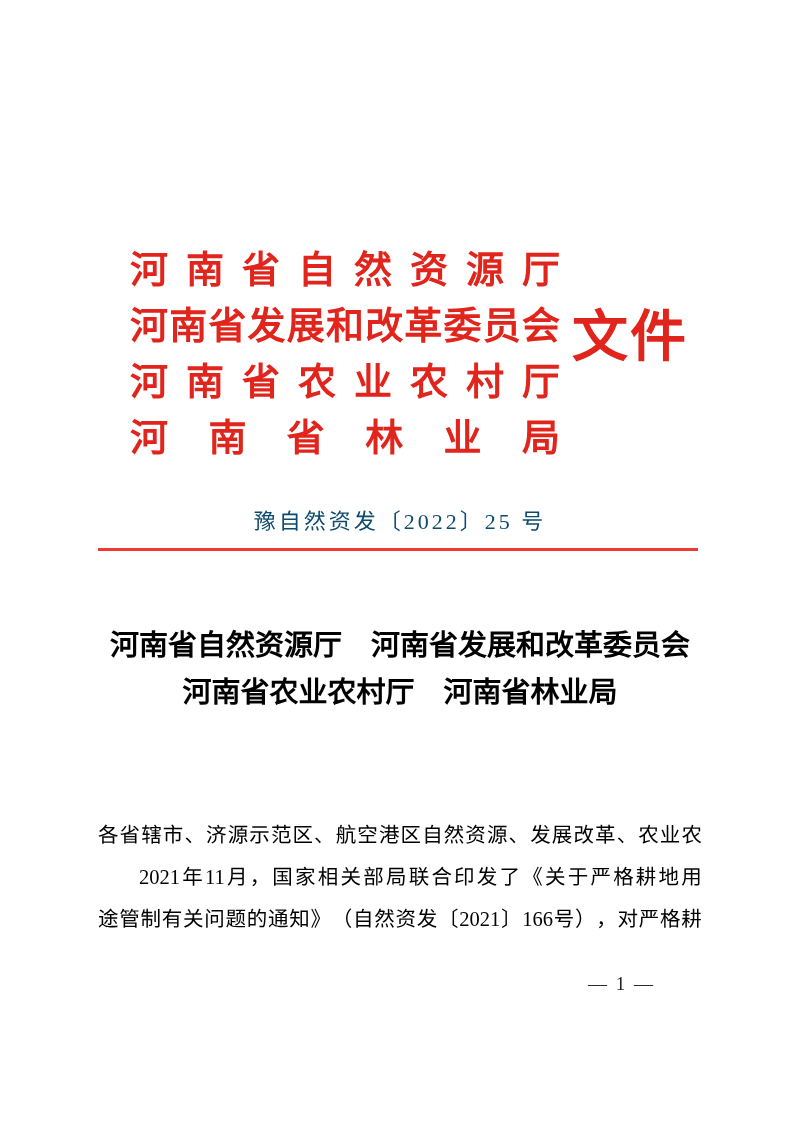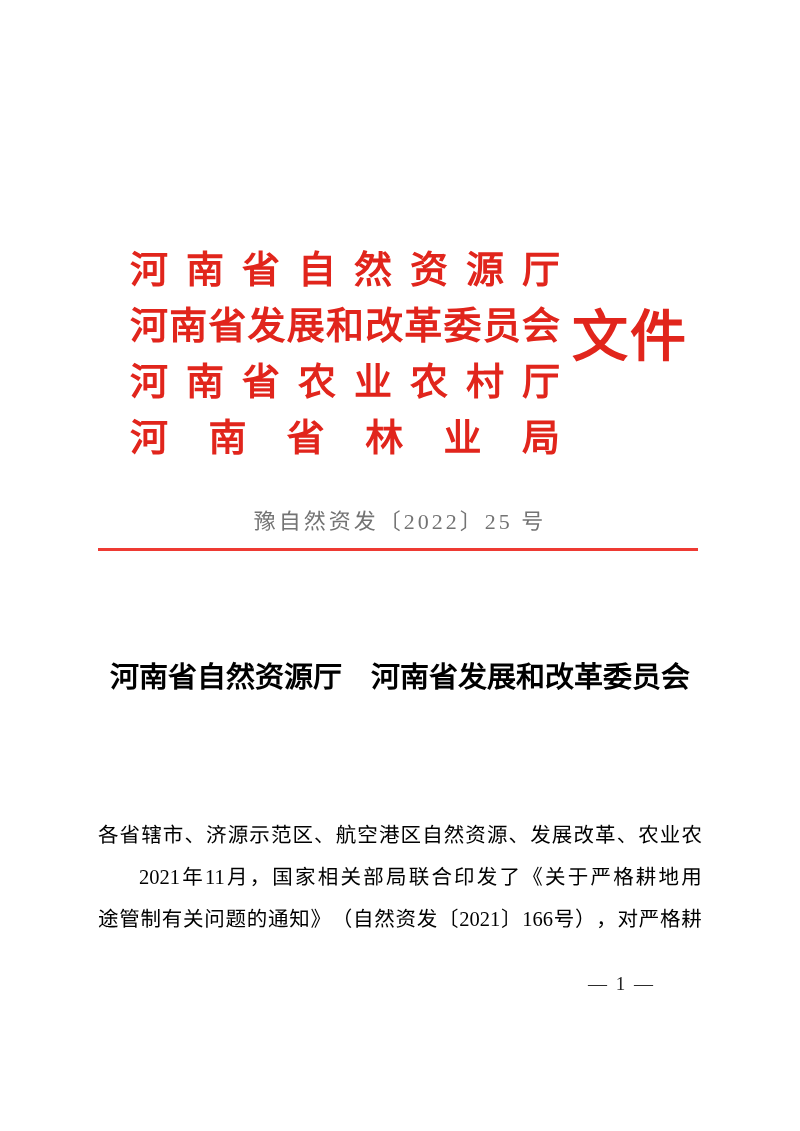--- a/index.html
+++ b/index.html
@@ -49,21 +49,21 @@
   
   .doc-number {
     position: absolute;
     top: 507px;
     left: 0;
     width: 100%;
     text-align: center;
     font-size: 22px;
     line-height: 30px;
     letter-spacing: 3px;
-    color: #737373;
+    color: #0c4a6e;
   }
   
   .red-line {
     position: absolute;
     top: 548px;
     left: 98px;
     width: 600px;
     height: 3px;
     background: var(--line-red, #ee3a33);
   }
@@ -71,21 +71,20 @@
   .title-block {
     position: absolute;
     top: 622px;
     left: 0;
     width: 100%;
     text-align: center;
     font-size: 29px;
     line-height: 47px;
     font-weight: bold;
     color: #000;
-    margin-top: 32px;
   }
   
   .body-block {
     position: absolute;
     top: 814px;
     left: 98px;
     width: 604px;
     font-size: 20.5px;
     line-height: 42px;
     color: #000;
@@ -157,20 +156,21 @@
   </div>
 
   <div class="doc-type">文件</div>
 
   <div class="doc-number">豫自然资发〔2022〕25 号</div>
 
   <div class="red-line"></div>
 
   <div class="title-block">
     <div class="title-line">河南省自然资源厅　河南省发展和改革委员会</div>
+    <div class="title-line">河南省农业农村厅　河南省林业局</div>
   </div>
 
   <div class="body-block">
     <div class="body-line char-justify">
         <span>各</span>
         <span>省</span>
         <span>辖</span>
         <span>市</span>
         <span>、</span>
         <span>济</span>

